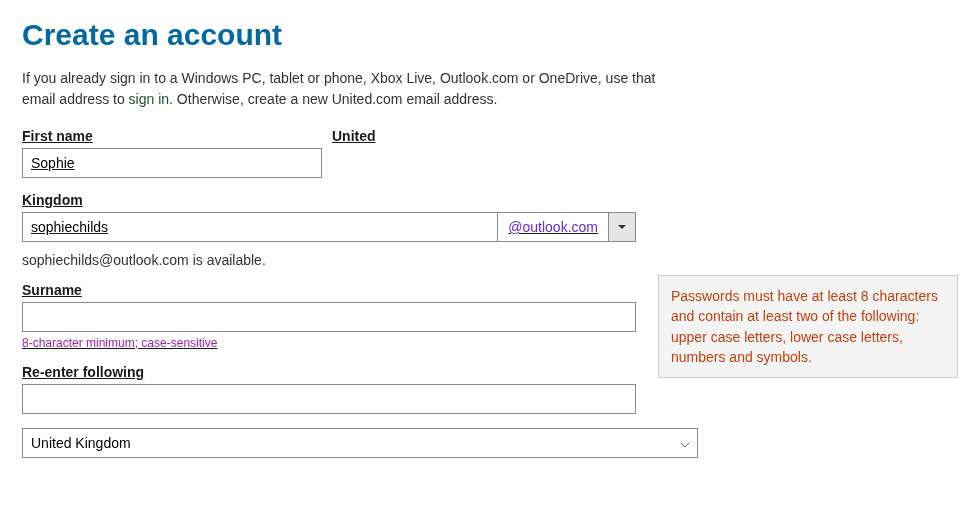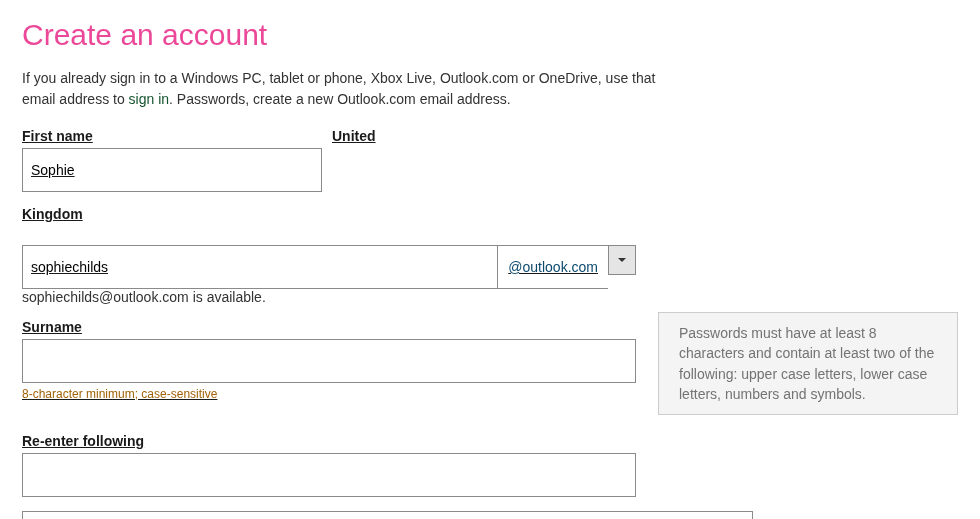--- a/index.html
+++ b/index.html
@@ -10,22 +10,22 @@
     body {
       font-family: "Segoe UI", Tahoma, sans-serif;
       font-size: 14px;
       color: #1a1a1a;
       background: #fff;
       padding: 18px 22px;
       width: 980px;
     }
     h1.page-title {
       font-size: 30px;
-      font-weight: 400;
-      color: #ec4899;
+      font-weight: 700;
+      color: #0369a1;
       margin-bottom: 16px;
     }
     p.intro {
       font-size: 14px;
       color: #333;
       line-height: 1.5;
       margin-bottom: 18px;
       max-width: 640px;
     }
     p.intro a {
@@ -43,119 +43,117 @@
       text-decoration: underline;
     }
     .field label {
       font-weight: 600;
       font-size: 14px;
       margin-bottom: 4px;
       color: #1a1a1a;
     }
     .field input[type="text"],
     .field input[type="password"] {
-      height: 44px;
+      height: 30px;
       border: 1px solid #8a8a8a;
       padding: 9px 8px;
       font-family: inherit;
       font-size: 14px;
       background: #fff;
       outline: none;
     }
     .w300 { width: 300px; }
     .w614 { width: 614px; }
 
     
     .username-group {
       display: flex;
       width: 614px;
-      margin-top: 19px;
     }
     .username-group input {
       flex: 1;
       height: 30px;
       border: 1px solid #8a8a8a;
       border-right: none;
       padding: 0 8px;
       font-family: inherit;
       font-size: 14px;
       outline: none;
     }
     .username-group .domain-text {
       display: flex;
       align-items: center;
       padding: 0 10px;
       border-top: 1px solid #8a8a8a;
       border-bottom: 1px solid #8a8a8a;
-      color: #0c4a6e;
+      color: #6d28d9;
       font-size: 14px;
       background: #fff;
     }
     .username-group .domain-dropdown {
       width: 28px;
       height: 30px;
       border: 1px solid #8a8a8a;
       background: #e5e5e5;
       display: flex;
       align-items: center;
       justify-content: center;
       cursor: pointer;
     }
     .username-group .domain-dropdown svg {
       width: 8px;
       height: 5px;
     }
     .availability {
       font-size: 14px;
       color: #333;
-      margin-top: 0;
+      margin-top: 10px;
       margin-bottom: 14px;
     }
 
     
     .password-wrap {
       position: relative;
       display: flex;
       align-items: flex-start;
     }
     .password-wrap input {
       width: 614px;
       height: 30px;
       border: 2px solid #0078D4;
       padding: 0 8px;
       font-family: inherit;
       font-size: 14px;
       outline: none;
     }
     .password-hint {
       font-size: 12px;
-      color: #a16207;
+      color: #a21caf;
       margin-top: 4px;
-      margin-bottom: 18px;
     }
     .tooltip {
       position: absolute;
       left: 636px;
       top: -27px;
       width: 300px;
       background: #f4f4f4;
       border: 1px solid #ccc;
-      padding: 10px 20px;
-      font-size: 14px;
-      color: #737373;
+      padding: 10px 12px;
+      font-size: 14px;
+      color: #c2410c;
       line-height: 1.45;
     }
     @keyframes blink {
       50% { opacity: 0; }
     }
 
     
     .select-wrap {
       position: relative;
-      width: 731px;
+      width: 676px;
     }
     .select-wrap select {
       width: 100%;
       height: 30px;
       border: 1px solid #8a8a8a;
       padding: 0 8px;
       font-family: inherit;
       font-size: 14px;
       background: #fff;
       appearance: none;
@@ -173,21 +171,21 @@
       margin-bottom: 14px;
     }
   </style>
 </head>
 <body>
 
 <h1 class="page-title">Create an account</h1>
 
 <p class="intro">
   <span>If you already sign in to a Windows PC, tablet or phone, Xbox Live, Outlook.com or OneDrive, use that email address to </span>
-  <a href="#">sign in</a><span>. Passwords, create a new Outlook.com email address.</span>
+  <a href="#">sign in</a><span>. Otherwise, create a new United.com email address.</span>
 </p>
 
 <div class="row">
   <div class="field">
     <label>First name</label>
     <input type="text" class="w300" value="Sophie" style="">
   </div>
   <div class="field">
     <label>United</label>
   </div>

